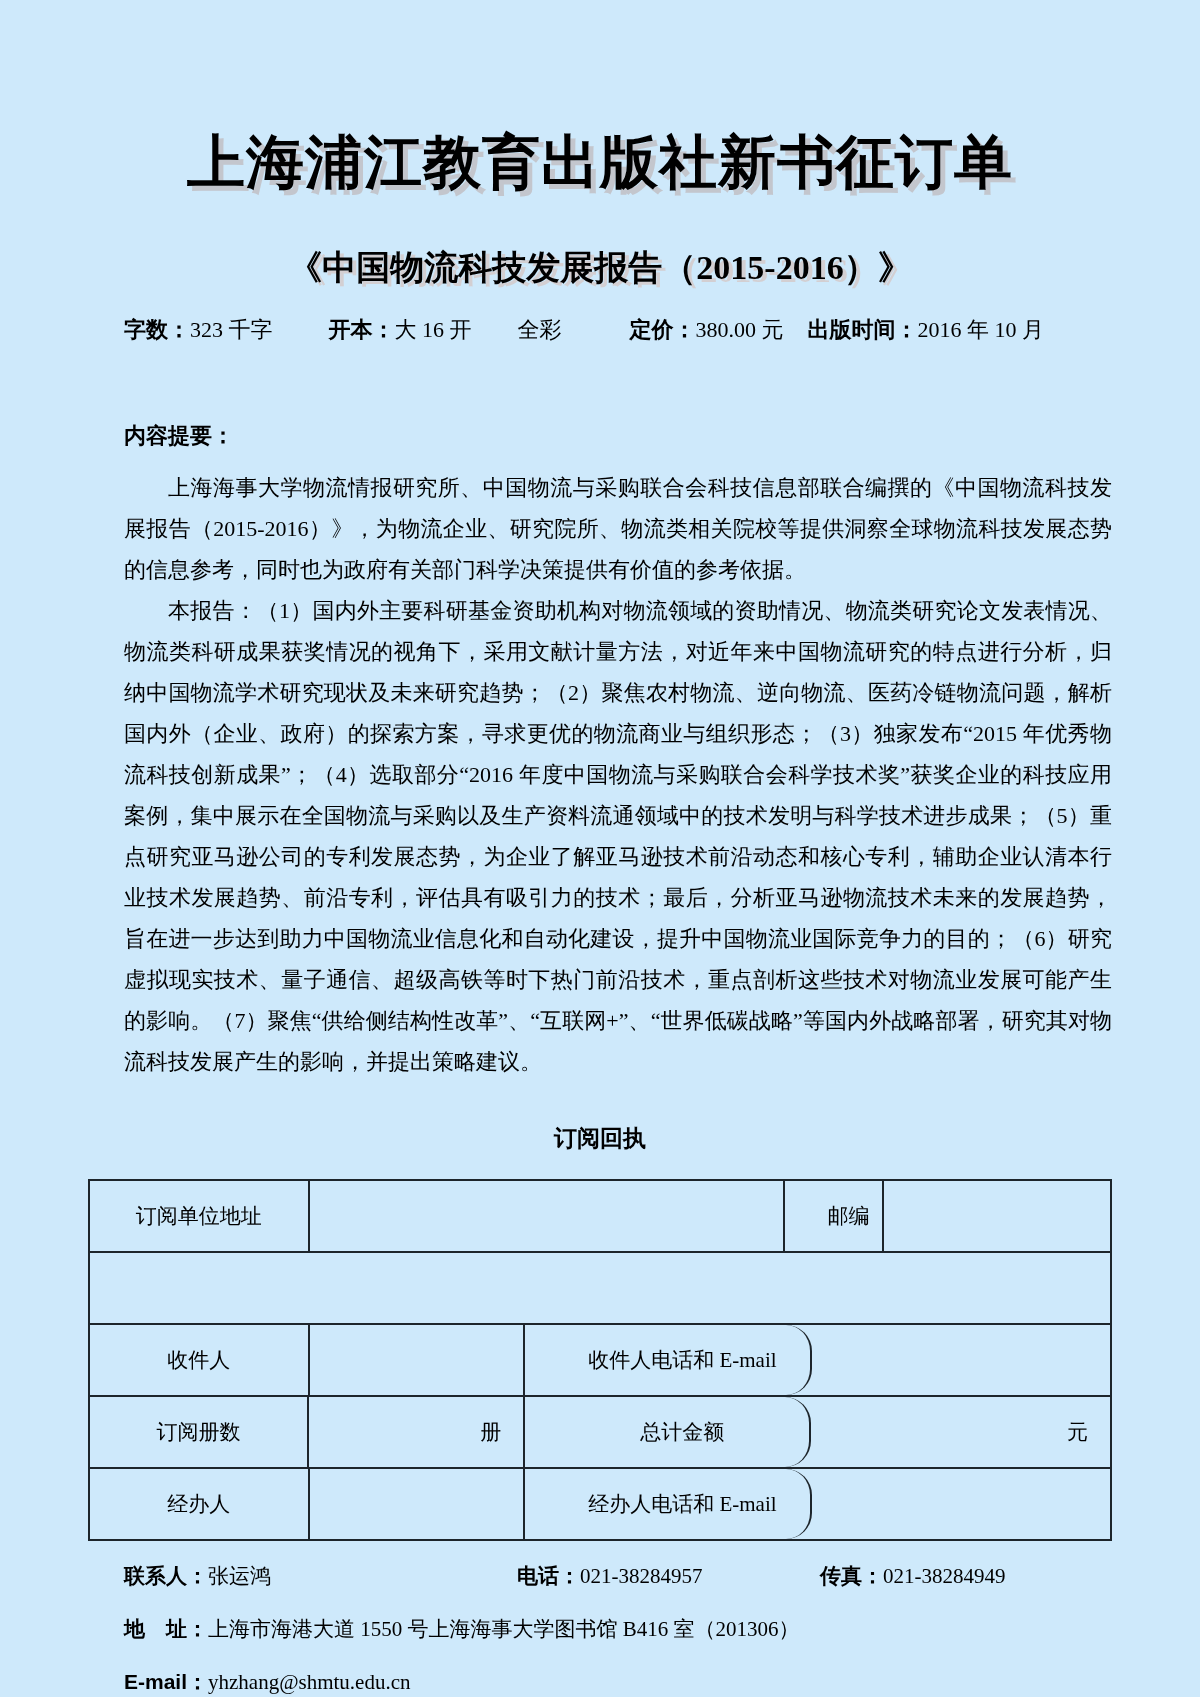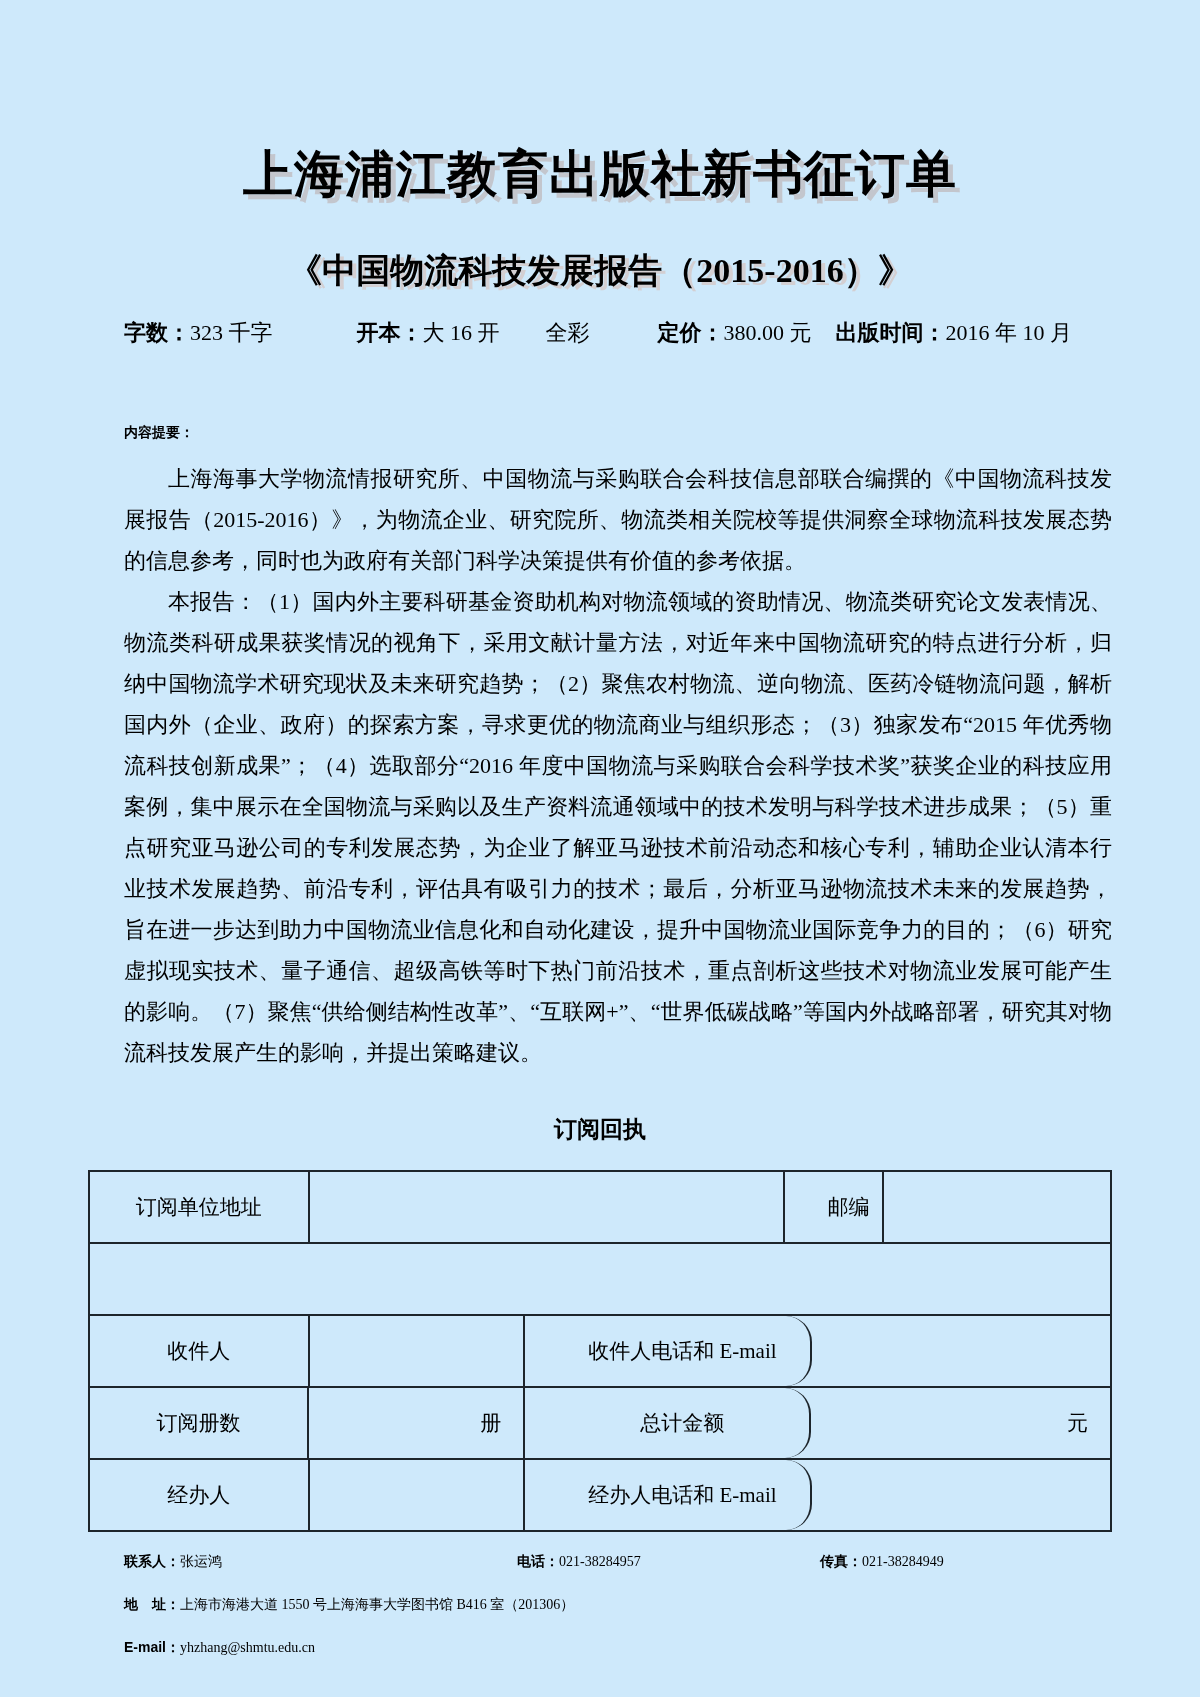--- a/index.html
+++ b/index.html
@@ -12,27 +12,27 @@
     overflow: hidden;
   }
   .page {
     position: relative;
     width: 1200px;
     height: 1697px;
     box-sizing: border-box;
     padding-top: 130px;
   }
   .page-title {
-    font-family: Liberation Serif, serif;
+    font-family: Liberation Mono, monospace;
     font-weight: bold;
-    font-size: 50px;
+    font-size: 58px;
     line-height: 1.15;
     text-align: center;
     letter-spacing: 1px;
-    margin: 16px;
+    margin: 4px;
     text-shadow: 5px 5px 0 #c3c6cd;
   }
   .book-title {
     font-family: "Liberation Serif", serif;
     font-weight: bold;
     font-size: 34px;
     line-height: 1.2;
     text-align: center;
     margin: 47px 0 0 0;
     text-shadow: 4px 3px 0 #d3cfd2;
@@ -41,32 +41,32 @@
     margin: 27px 89px 0 124px;
     font-size: 22px;
     line-height: 1.4;
     white-space: nowrap;
   }
   .meta-line .lbl {
     font-family: "Liberation Sans", sans-serif;
     font-weight: bold;
   }
   .meta-item { margin-right: 0; }
-  .gap-a { margin-right: 84px; }
+  .gap-a { margin-right: 56px; }
   .gap-b { margin-right: 46px; text-align: right; }
   .gap-c { margin-right: 48px; }
   .gap-d { margin-right: 24px; margin-left: 20px; }
   .summary {
     margin: 75px 88px 0 124px;
     font-size: 22px;
   }
   .summary-heading {
     font-family: Liberation Mono, monospace;
     font-weight: bold;
-    font-size: 14px;
+    font-size: 22px;
     margin: 0;
   }
   .summary p {
     margin: 16px 0 0 0;
     text-indent: 2em;
     line-height: 41px;
     text-align: justify;
   }
   .summary p + p { margin-top: 0; }
   .receipt-heading {
@@ -102,21 +102,21 @@
   .w-label  { width: 23.6%; }
   .w-wide   { width: 48.1%; }
   .w-zip    { width: 7.2%;  }
   .w-ziplast{ width: 21.1%; }
   .w-rest   { width: 76.4%; }
   .w-c2     { width: 19.9%; }
   .w-c3     { width: 27.6%; border-radius: 26px; }
   .w-c4     { width: 28.9%; }
   .contact {
     margin: 21px 89px 0 124px;
-    font-size: 14px;
+    font-size: 21px;
   }
   .contact .lbl {
     font-family: "Liberation Sans", sans-serif;
     font-weight: bold;
   }
   .contact-row { display: flex; }
   .pair-1 { width: 373px; }
   .pair-2 { width: 303px; margin-left: 20px; }
   .contact-line { margin-top: 25px; }
 </style>

